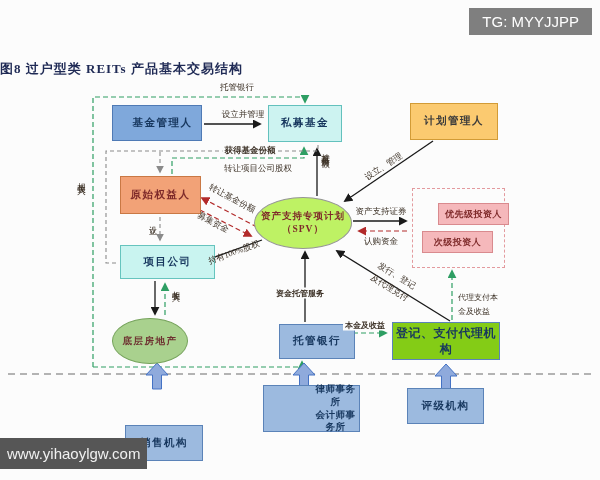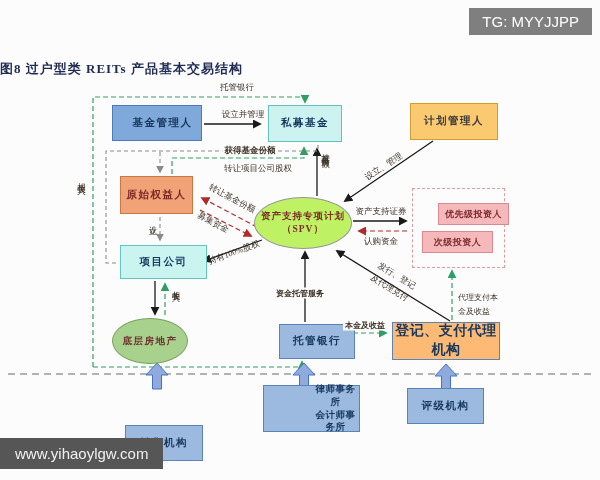--- a/index.html
+++ b/index.html
@@ -5,40 +5,40 @@
   html,body { margin:0; padding:0; }
   .stage { position:relative; width:600px; height:480px; background:#fcfcfc;
            font-family:"Liberation Serif","DejaVu Serif",serif; overflow:hidden; }
   svg.wires { position:absolute; left:0; top:0; z-index:1; }
 
   .title { position:absolute; top:32px; left:0; width:478px; text-align:left;
            font-weight:bold; font-size:13px; color:#1f2a55; letter-spacing:1px; z-index:4;margin-top:28px; }
   .tg { position:absolute; top:8px; right:8px; background:#7f7f7f; color:#ffffff;
         font-family:"Liberation Sans",sans-serif; font-size:15px; padding:5px 13px; z-index:6; }
   .wm { position:absolute; left:0; top:438px; background:#565656; color:#f0f0f0;
-        font-family:"Liberation Sans",sans-serif; font-size:15px; padding:7px 15px; z-index:6; }
+        font-family:"Liberation Sans",sans-serif; font-size:15px; padding:7px 7px; z-index:6; }
 
   .box { position:absolute; display:flex; flex-direction:column; align-items:center;
          justify-content:center; text-align:center; font-weight:bold; font-size:10.5px;
          letter-spacing:1.5px; border:1px solid #666; box-sizing:border-box; z-index:2;
          line-height:1.35; }
   .ell { border-radius:50%; }
 
   .fund-manager   { left:112px; top:105px; width:90px; height:36px; background:#7FA8DB; border-color:#4f7ab5; color:#17375E;padding-left:11px; }
   .private-fund   { left:268px; top:105px; width:74px; height:37px; background:#CDF3F1; border-color:#63c1bd; color:#17375E; }
   .plan-manager   { left:410px; top:103px; width:88px; height:37px; background:#FBCA70; border-color:#d29b36; color:#3b3b3b; }
-  .original-owner { left:120px; top:176px; width:73px; height:38px; background:#F2A277; border-color:#c97844; color:#7E2A2A;text-align:right; }
-  .project-co     { left:120px; top:245px; width:87px; height:34px; background:#C9F4F0; border-color:#66c4be; color:#17375E; }
+  .original-owner { left:120px; top:176px; width:81px; height:38px; background:#F2A277; border-color:#c97844; color:#7E2A2A;text-align:right; }
+  .project-co     { left:120px; top:245px; width:95px; height:34px; background:#C9F4F0; border-color:#66c4be; color:#17375E; }
   .real-estate    { left:112px; top:318px; width:76px; height:46px; background:#A9D18E; border-color:#76a35c; color:#6d3030; font-size:9.5px; }
   .spv            { left:254px; top:197px; width:98px; height:52px; background:#bef264; border-color:#969696; color:#7E2A2A; font-size:9.5px; letter-spacing:1px; }
   .inv-wrap       { left:412px; top:188px; width:91px; height:78px; border:1px dashed #e39a9e; background:transparent; z-index:2; position:absolute; }
   .senior-inv     { left:422px; top:203px; width:71px; height:22px; background:#F5B8BB; border-color:#d98a8e; color:#7E2A2A; font-size:9px; letter-spacing:0.5px;margin-left:16px; }
   .junior-inv     { left:422px; top:231px; width:71px; height:22px; background:#F5B8BB; border-color:#d98a8e; color:#7E2A2A; font-size:9px; letter-spacing:0.5px; }
   .custodian      { left:279px; top:324px; width:76px; height:35px; background:#9CBADF; border-color:#5b83b8; color:#17375E; }
-  .registrar      { left:392px; top:322px; width:108px; height:38px; background:#fdba74; border-color:#5b83b8; color:#17375E; font-size:14px; letter-spacing:0.5px; }
+  .registrar      { left:392px; top:322px; width:108px; height:38px; background:#84cc16; border-color:#5b83b8; color:#17375E; font-size:12px; letter-spacing:0.5px; }
   .rating         { left:407px; top:388px; width:77px; height:36px; background:#9CBADF; border-color:#5b83b8; color:#17375E; }
   .sales          { left:125px; top:389px; width:78px; height:36px; background:#9CBADF; border-color:#5b83b8; color:#17375E;margin-top:36px; }
   .lawfirm        { left:263px; top:385px; width:97px; height:47px; background:#9CBADF; border-color:#5b83b8; color:#17375E; font-size:9.5px; letter-spacing:0.5px;padding-left:48px; }
 
   .lbl { position:absolute; font-size:8.5px; color:#3d3227; white-space:nowrap;
          transform:translate(-50%,-50%); z-index:3; }
   .bgw { background:#fcfcfc; padding:0 2px;font-weight:bold; }
   .r28  { transform:translate(-50%,-50%) rotate(28deg); }
   .rm20 { transform:translate(-50%,-50%) rotate(-20deg); }
   .rm33 { transform:translate(-50%,-50%) rotate(-33deg); }

